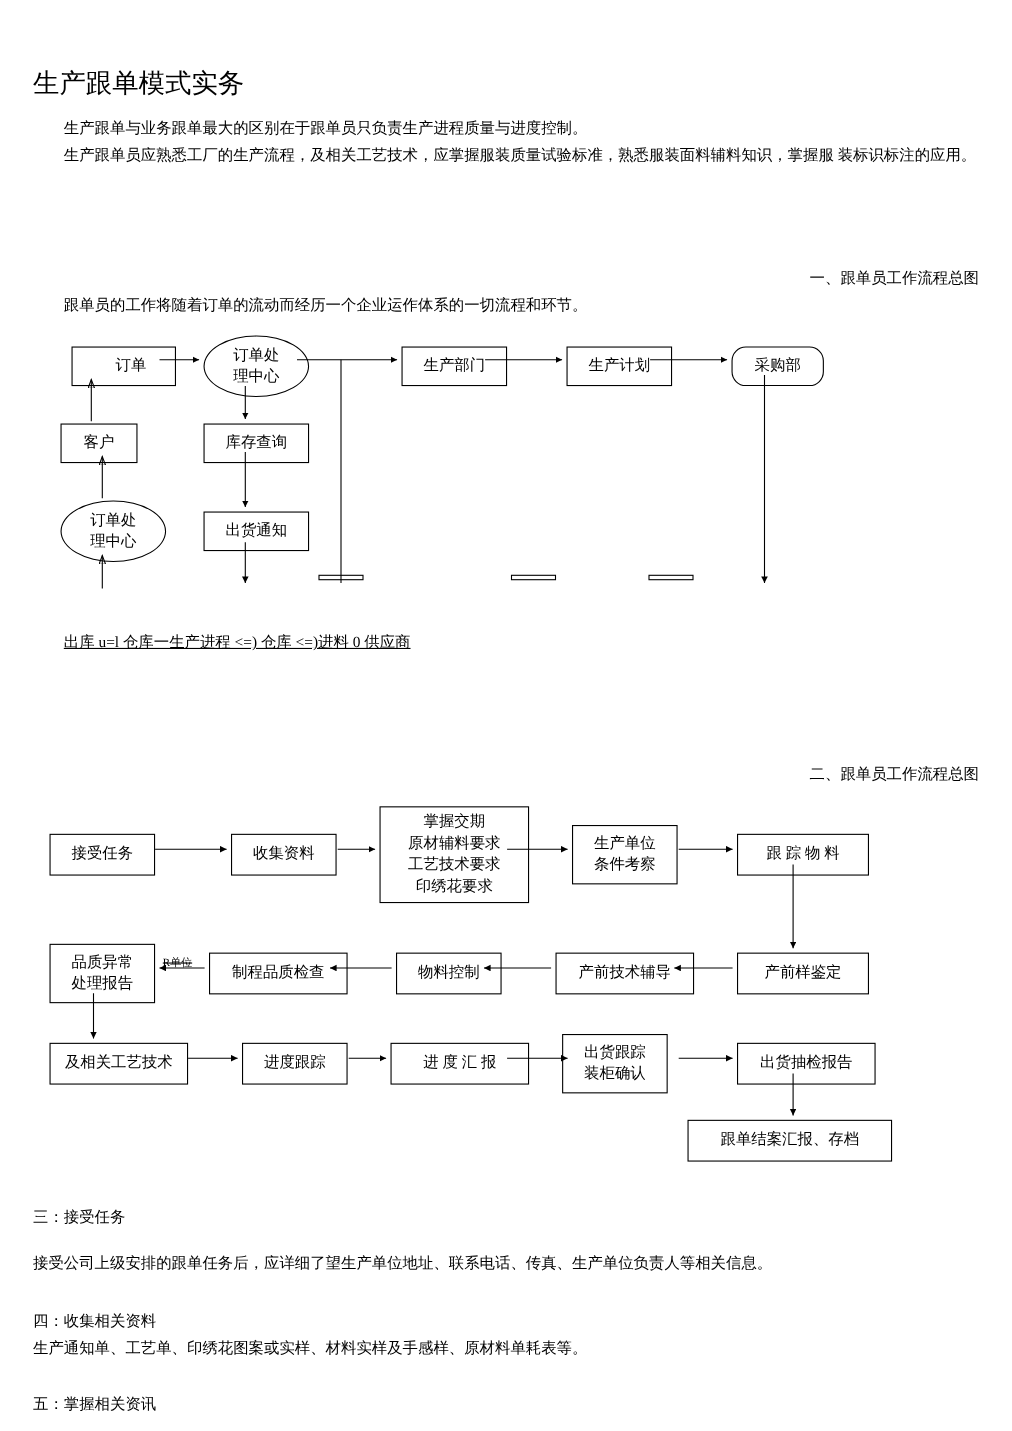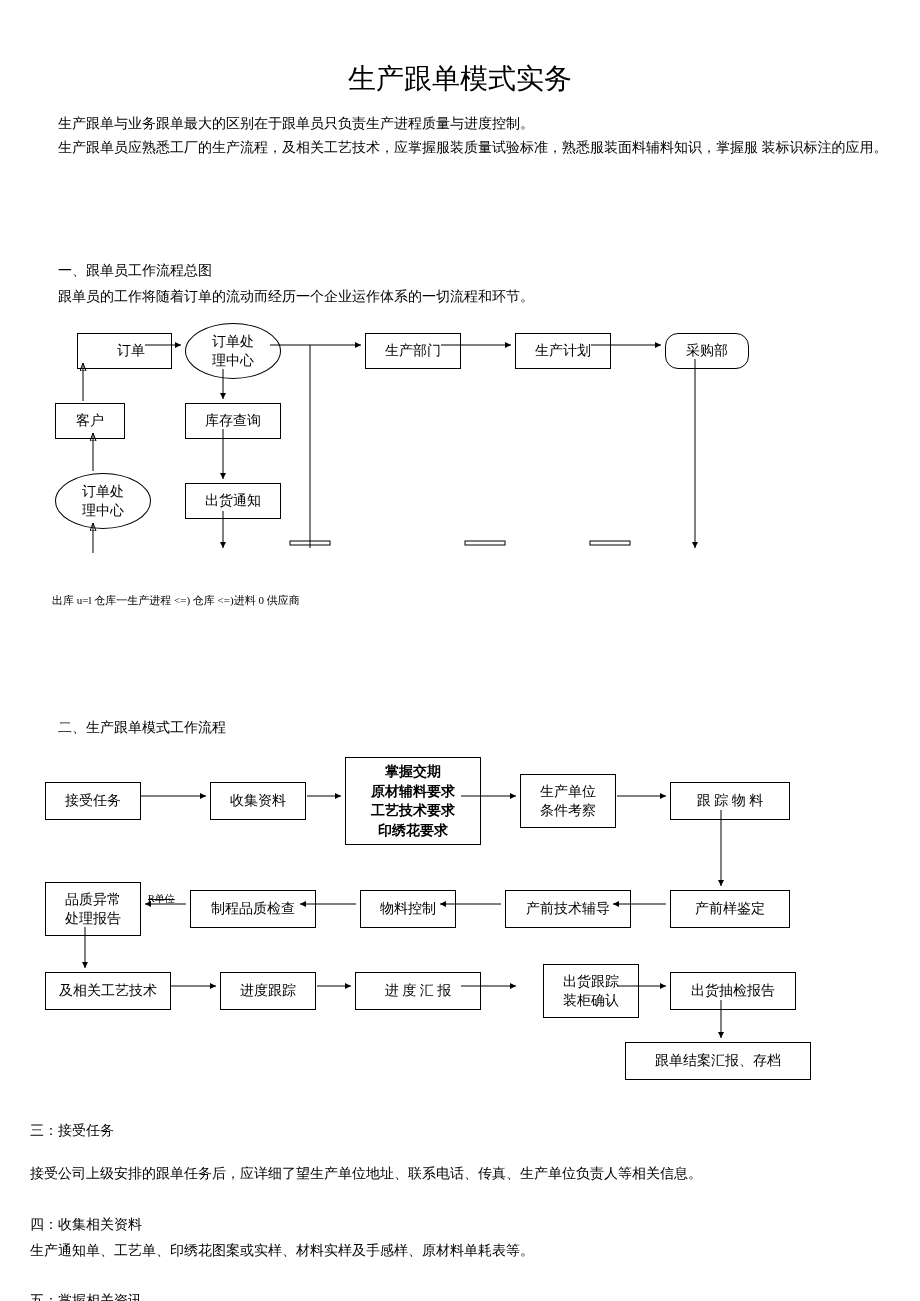--- a/index.html
+++ b/index.html
@@ -5,39 +5,40 @@
     body {
       font-family: "SimSun", "宋体", serif;
       font-size: 14px;
       color: #000;
       background: #fff;
       margin: 0;
       padding: 40px 30px;
       width: 860px;
     }
     .title {
-      text-align: center;
-      font-size: 28px;
+      text-align: left;
+      font-size: 24px;
       font-weight: normal;
       margin: 20px 0 15px;
     }
     .para {
       text-indent: 2em;
       line-height: 1.6;
       margin: 2px 0;
     }
     .para-no-indent {
       line-height: 1.6;
       margin: 2px 0;
       text-indent: 0;
     }
     .section-heading {
-      margin-top: 60px;
+      margin-top: 48px;
       margin-bottom: 6px;
       text-indent: 2em;
+      text-align: right;
     }
     .section-heading-no-indent {
       margin-top: 30px;
       margin-bottom: 6px;
     }
     .flow-container {
       position: relative;
       margin: 15px 0 10px 15px;
     }
     .flow-box {
@@ -51,42 +52,43 @@
       align-items: center;
       justify-content: center;
       line-height: 1.4;
     }
     .ellipse {
       border-radius: 50%;
     }
     svg { position: absolute; top: 0; left: 0; }
     .caption {
       margin-top: 10px;
-      font-size: 11px;
+      font-size: 14px;
       text-indent: 2em;
+      text-decoration: underline;
     }
     .strike {
       text-decoration: line-through;
     }
     .spacer { height: 40px; }
   </style>
 </head>
 <body>
 
 <h1 class="title">生产跟单模式实务</h1>
 <p class="para">生产跟单与业务跟单最大的区别在于跟单员只负责生产进程质量与进度控制。</p>
 <p class="para">生产跟单员应熟悉工厂的生产流程，及相关工艺技术，应掌握服装质量试验标准，熟悉服装面料辅料知识，掌握服 装标识标注的应用。</p>
 
 <div class="spacer"></div>
 
 <p class="section-heading">一、跟单员工作流程总图</p>
 <p class="para">跟单员的工作将随着订单的流动而经历一个企业运作体系的一切流程和环节。</p>
 
 <div class="flow-container" style="height:260px;">
-  <div class="flow-box" style="left:32px; top:10px; width:56px; height:22px;padding-left:25px;">订单</div>
+  <div class="flow-box" style="left:20px; top:10px; width:56px; height:22px;padding-left:25px;">订单</div>
   <div class="flow-box ellipse" style="left:140px; top:0px; width:70px; height:42px; white-space:pre-line;">订单处
 理中心</div>
   <div class="flow-box" style="left:320px; top:10px; width:70px; height:22px;">生产部门</div>
   <div class="flow-box" style="left:470px; top:10px; width:70px; height:22px;">生产计划</div>
   <div class="flow-box" style="left:620px; top:10px; width:58px; height:22px;border-radius:13px;">采购部</div>
   <div class="flow-box" style="left:10px; top:80px; width:44px; height:22px;">客户</div>
   <div class="flow-box" style="left:140px; top:80px; width:70px; height:22px;">库存查询</div>
   <div class="flow-box ellipse" style="left:10px; top:150px; width:70px; height:42px; white-space:pre-line;">订单处
 理中心</div>
   <div class="flow-box" style="left:140px; top:160px; width:70px; height:22px;">出货通知</div>
@@ -124,46 +126,46 @@
 
     <rect x="245" y="218" width="40" height="4" fill="none" stroke="#000"></rect>
     <rect x="420" y="218" width="40" height="4" fill="none" stroke="#000"></rect>
     <rect x="545" y="218" width="40" height="4" fill="none" stroke="#000"></rect>
   </svg>
 </div>
 <p class="caption">出库 u=l 仓库一生产进程 &lt;=)  仓库 &lt;=)进料 0 供应商</p>
 
 <div class="spacer"></div>
 
-<p class="section-heading">二、生产跟单模式工作流程</p>
+<p class="section-heading">二、跟单员工作流程总图</p>
 
 <div class="flow-container" style="height:340px;">
 
   <div class="flow-box" style="left:0; top:30px; width:70px; height:24px;">接受任务</div>
   <div class="flow-box" style="left:165px; top:30px; width:70px; height:24px;">收集资料</div>
-  <div class="flow-box" style="left:300px; top:5px; width:110px; height:74px; white-space:pre-line;font-weight:bold;">掌握交期
+  <div class="flow-box" style="left:300px; top:5px; width:110px; height:74px; white-space:pre-line;">掌握交期
 原材辅料要求
 工艺技术要求
 印绣花要求</div>
   <div class="flow-box" style="left:475px; top:22px; width:70px; height:40px; white-space:pre-line;">生产单位
 条件考察</div>
   <div class="flow-box" style="left:625px; top:30px; width:94px; height:24px;">跟 踪 物 料</div>
 
   <div class="flow-box" style="left:0; top:130px; width:70px; height:40px; white-space:pre-line;">品质异常
 处理报告</div>
   <span style="position:absolute; left:103px; top:140px; font-size:10px;" class="strike">R单位</span>
   <div class="flow-box" style="left:145px; top:138px; width:100px; height:24px;">制程品质检查</div>
   <div class="flow-box" style="left:315px; top:138px; width:70px; height:24px;">物料控制</div>
   <div class="flow-box" style="left:460px; top:138px; width:100px; height:24px;">产前技术辅导</div>
   <div class="flow-box" style="left:625px; top:138px; width:94px; height:24px;">产前样鉴定</div>
 
   <div class="flow-box" style="left:0; top:220px; width:100px; height:24px;">及相关工艺技术</div>
   <div class="flow-box" style="left:175px; top:220px; width:70px; height:24px;">进度跟踪</div>
   <div class="flow-box" style="left:310px; top:220px; width:100px; height:24px;">进 度 汇 报</div>
-  <div class="flow-box" style="left:498px; top:212px; width:70px; height:40px; white-space:pre-line;">出货跟踪
+  <div class="flow-box" style="left:466px; top:212px; width:70px; height:40px; white-space:pre-line;">出货跟踪
 装柜确认</div>
   <div class="flow-box" style="left:625px; top:220px; width:100px; height:24px;">出货抽检报告</div>
 
   <div class="flow-box" style="left:580px; top:290px; width:160px; height:24px;">跟单结案汇报、存档</div>
 
   <svg width="780" height="340">
     <defs>
       <marker id="ah2" markerWidth="8" markerHeight="8" refX="6" refY="3" orient="auto">
         <path d="M0,0 L6,3 L0,6 Z" fill="#000"></path>
       </marker>

